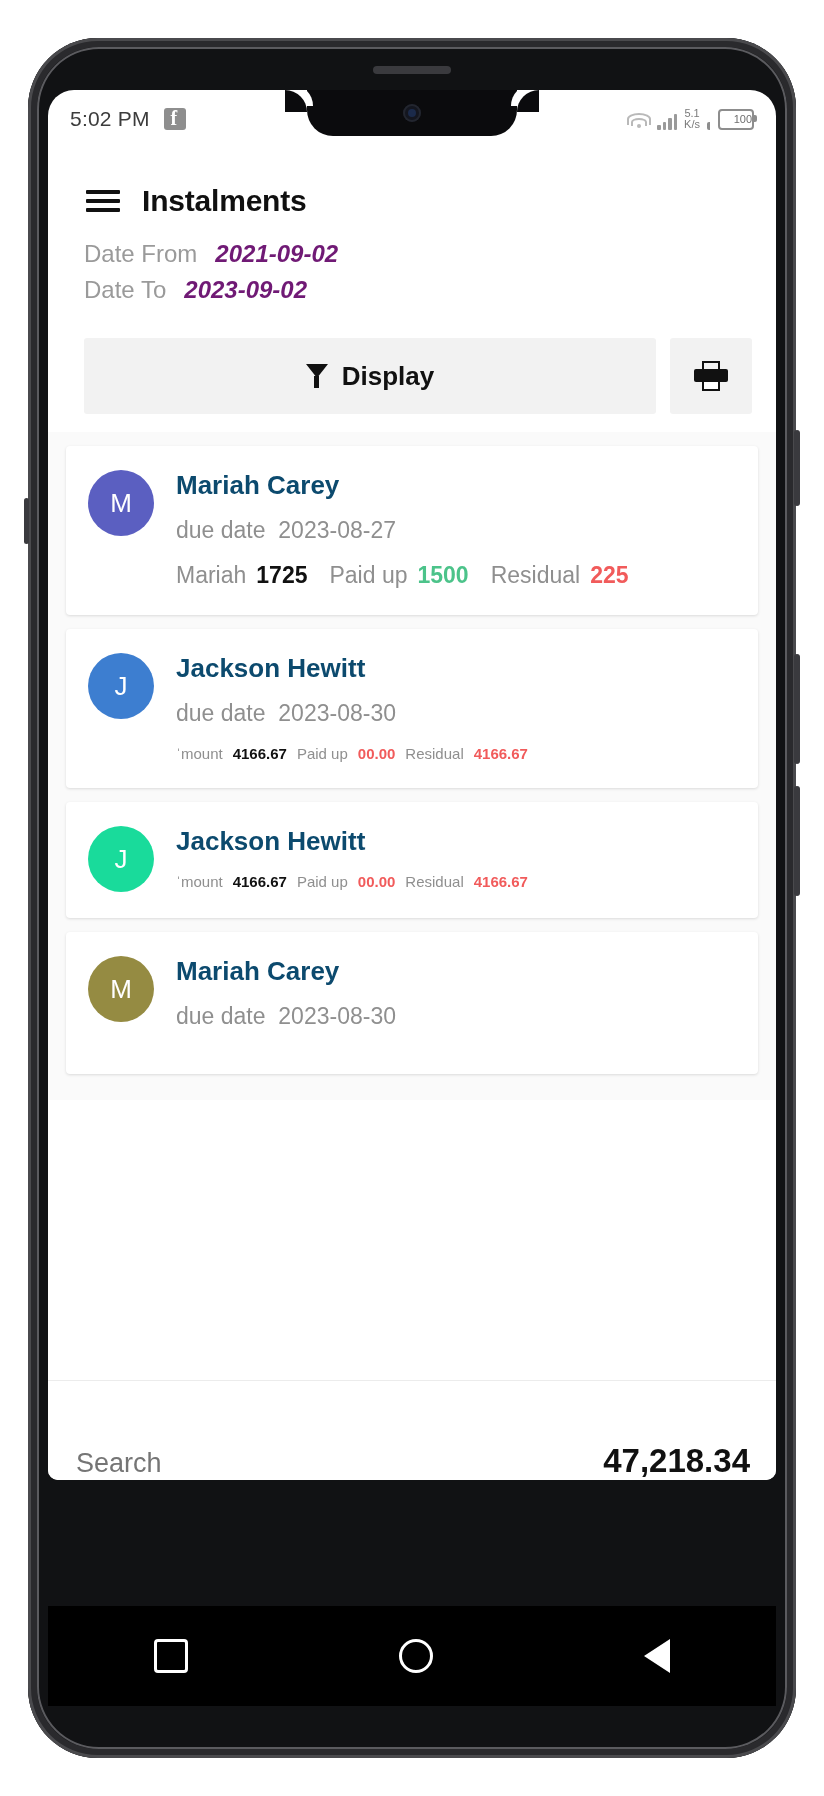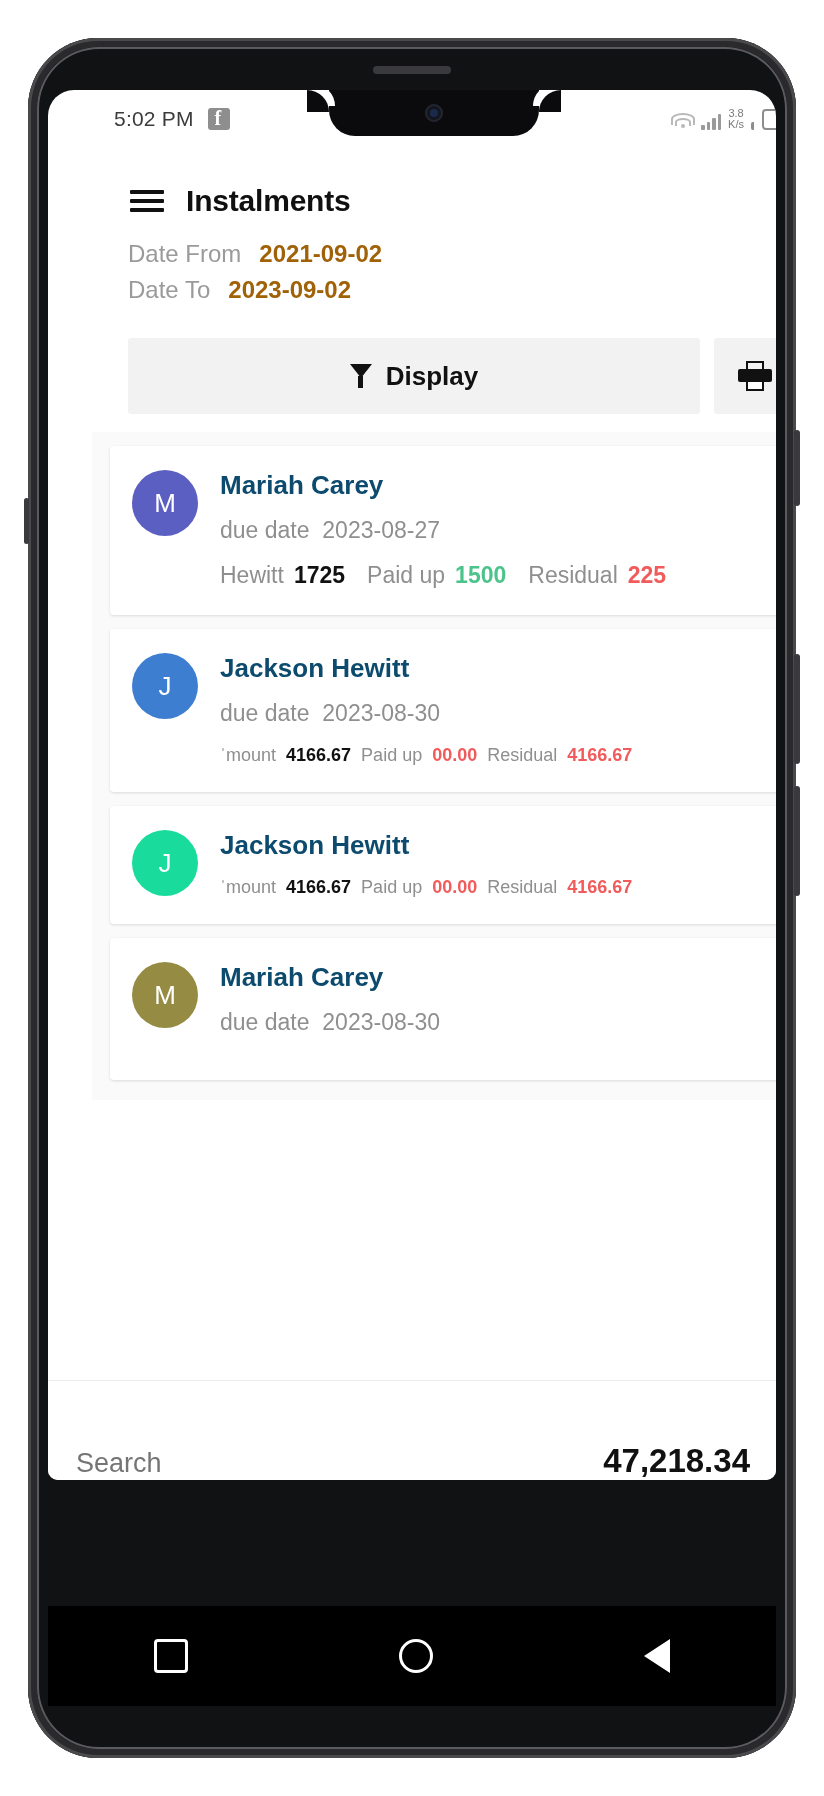--- a/index.html
+++ b/index.html
@@ -15,21 +15,21 @@
   }
   .phone-shell:before{
     content:"";position:absolute;left:9px;top:9px;right:9px;bottom:9px;
     border-radius:62px;background:#111214;
     box-shadow:inset 0 0 0 2px #5b5b5f;
   }
   .screen{
     position:absolute;left:20px;top:52px;width:728px;height:1390px;
     background:#ffffff;border-radius:26px 26px 10px 10px;overflow:hidden;
   }
-  .screen-inner{position:absolute;left:0;top:0;width:728px;height:1390px;padding-left:44px;}
+  .screen-inner{position:absolute;left:0;top:0;width:728px;height:1390px;}
 
   
   .earpiece{position:absolute;left:50%;top:28px;transform:translateX(-50%);
     width:78px;height:8px;border-radius:5px;background:#3a3a3e;}
   .side-btn{position:absolute;right:-4px;width:6px;border-radius:3px;background:#3a3a3e;}
   .side-btn.b1{top:392px;height:76px;}
   .side-btn.b2{top:616px;height:110px;}
   .side-btn.b3{top:748px;height:110px;}
   .side-btn-l{position:absolute;left:-4px;top:460px;width:5px;height:46px;border-radius:3px;background:#3a3a3e;}
 
@@ -90,21 +90,21 @@
   .app-head{display:flex;align-items:center;gap:22px;padding:36px 0 0 38px;}
   .burger{width:34px;height:22px;display:flex;flex-direction:column;
     justify-content:space-between;cursor:pointer;}
   .burger i{display:block;height:4px;background:#111;border-radius:1px;}
   .app-title{font-size:30px;font-weight:bold;color:#101010;letter-spacing:-0.2px;}
 
   
   .filters{padding:18px 0 0 0;}
   .filt-row{display:flex;align-items:baseline;padding:4px 0 4px 36px;font-size:24px;}
   .filt-label{color:#9a9a9a;margin-right:18px;}
-  .filt-value{color:#a16207;font-weight:bold;}
+  .filt-value{color:#701a75;font-weight:bold;font-style:italic;}
 
   .radios{display:flex;align-items:center;padding:22px 0 0 36px;gap:36px;}
   .radio{display:flex;align-items:center;gap:14px;cursor:pointer;}
   .radio .dot{width:36px;height:36px;border-radius:50%;
     border:4px solid #0e0e0e;box-sizing:border-box;
     display:flex;align-items:center;justify-content:center;background:#fff;}
   .radio.on .dot:after{content:"";width:18px;height:18px;border-radius:50%;background:#0e0e0e;}
   .radio .rl{font-size:24px;color:#141414;font-weight:bold;white-space:nowrap;}
 
   .actions{display:flex;gap:14px;padding:30px 24px 0 36px;}
@@ -138,21 +138,21 @@
   .c-body{flex:1;min-width:0;}
   .c-name{font-size:26px;font-weight:bold;color:#0c4a6e;margin-bottom:16px;}
   .c-due{font-size:23px;color:#8f8f8f;margin-bottom:18px;}
   .c-amt{display:flex;align-items:baseline;font-size:23px;white-space:nowrap;}
   .c-amt .k{color:#8f8f8f;}
   .c-amt .v{font-weight:bold;color:#111;}
   .c-amt .v.green{color:#4cc38a;font-weight:bold;}
   .c-amt .v.red{color:#f15b5b;font-weight:bold;}
   .c-amt .g{width:22px;flex:0 0 22px;}
   .c-amt .g0{width:10px;flex:0 0 10px;}
-  .c-amt.tight{font-size:18px;text-align:right;}
+  .c-amt.tight{font-size:15px;text-align:right;}
 
   
   .bottom{position:absolute;left:0;bottom:0;width:728px;height:100px;background:#fff;
     border-top:1px solid #ececec;display:flex;align-items:flex-end;
     padding:0 26px;box-sizing:border-box;z-index:8;}
   .search-in{border:none;outline:none;font-size:27px;color:#9b9b9b;
     background:transparent;flex:1;font-family:"Liberation Sans",sans-serif;}
   .total{font-size:33px;font-weight:bold;color:#111;}
 
   
@@ -194,21 +194,21 @@
                 <span class="a2"></span>
                 <span class="a3"></span>
             </span>
             <span class="bars">
               <i></i>
                 <i></i>
                 <i></i>
                 <i></i>
             </span>
             <span class="netspeed">
-              <span>3.8</span><br>
+              <span>5.1</span><br>
               <span>K/s</span>
             </span>
             <span class="batt-tip"></span>
             <span class="batt">
               <span>100</span>
             </span>
           </div>
         </div>
 
         <div class="app-head">
@@ -246,21 +246,21 @@
           </div>
         </div>
 
         <div class="list" id="card-list">
             <div class="card">
               <div class="avatar" style="background: rgb(91, 95, 193);">M</div>
               <div class="c-body">
                 <div class="c-name">Mariah Carey</div>
                 <div class="c-due"><span>due date&nbsp;&nbsp;</span><span class="g0"></span><span>2023-08-27</span></div>
                 <div class="c-amt">
-                  <span class="k">Hewitt</span>
+                  <span class="k">Mariah</span>
                   <span class="g0"></span>
                   <span class="v">1725</span>
                   <span class="g"></span>
                   <span class="k">Paid up</span>
                   <span class="g0"></span>
                   <span class="v green">1500</span>
                   <span class="g"></span>
                   <span class="k">Residual</span>
                   <span class="g0"></span>
                   <span class="v red">225</span>

